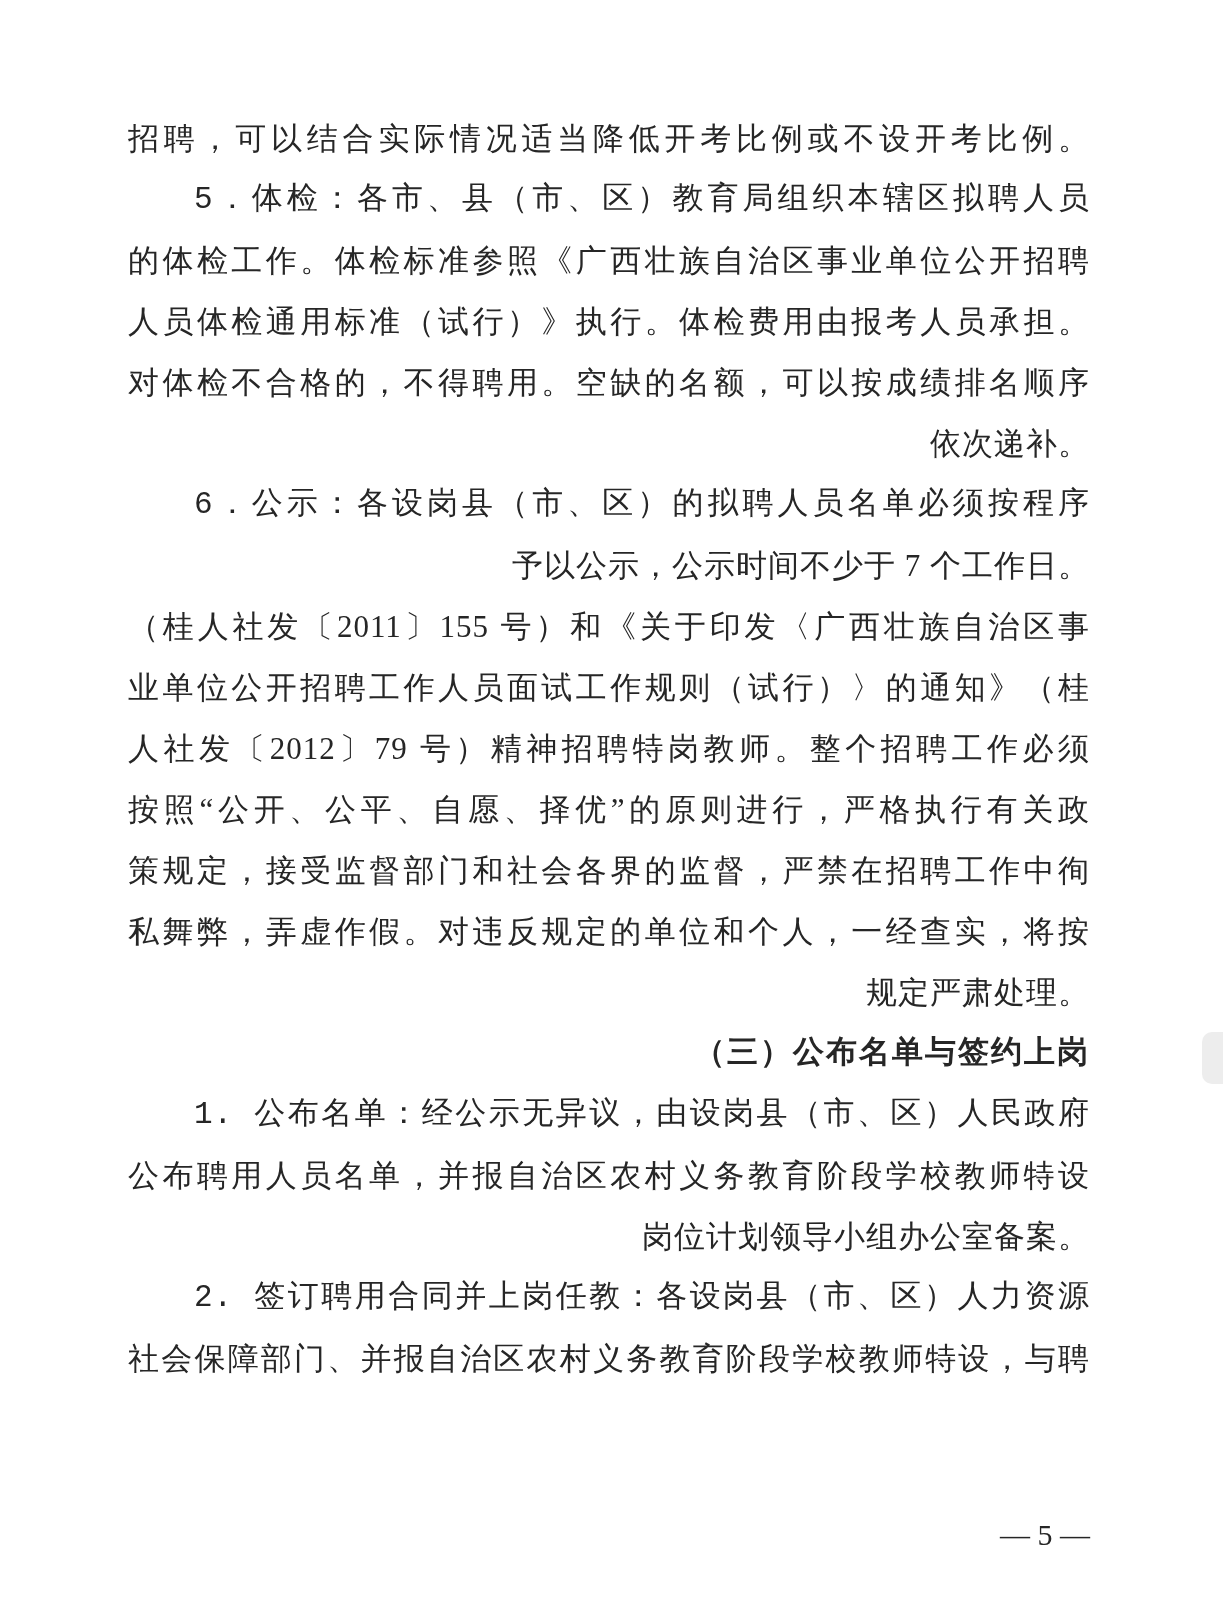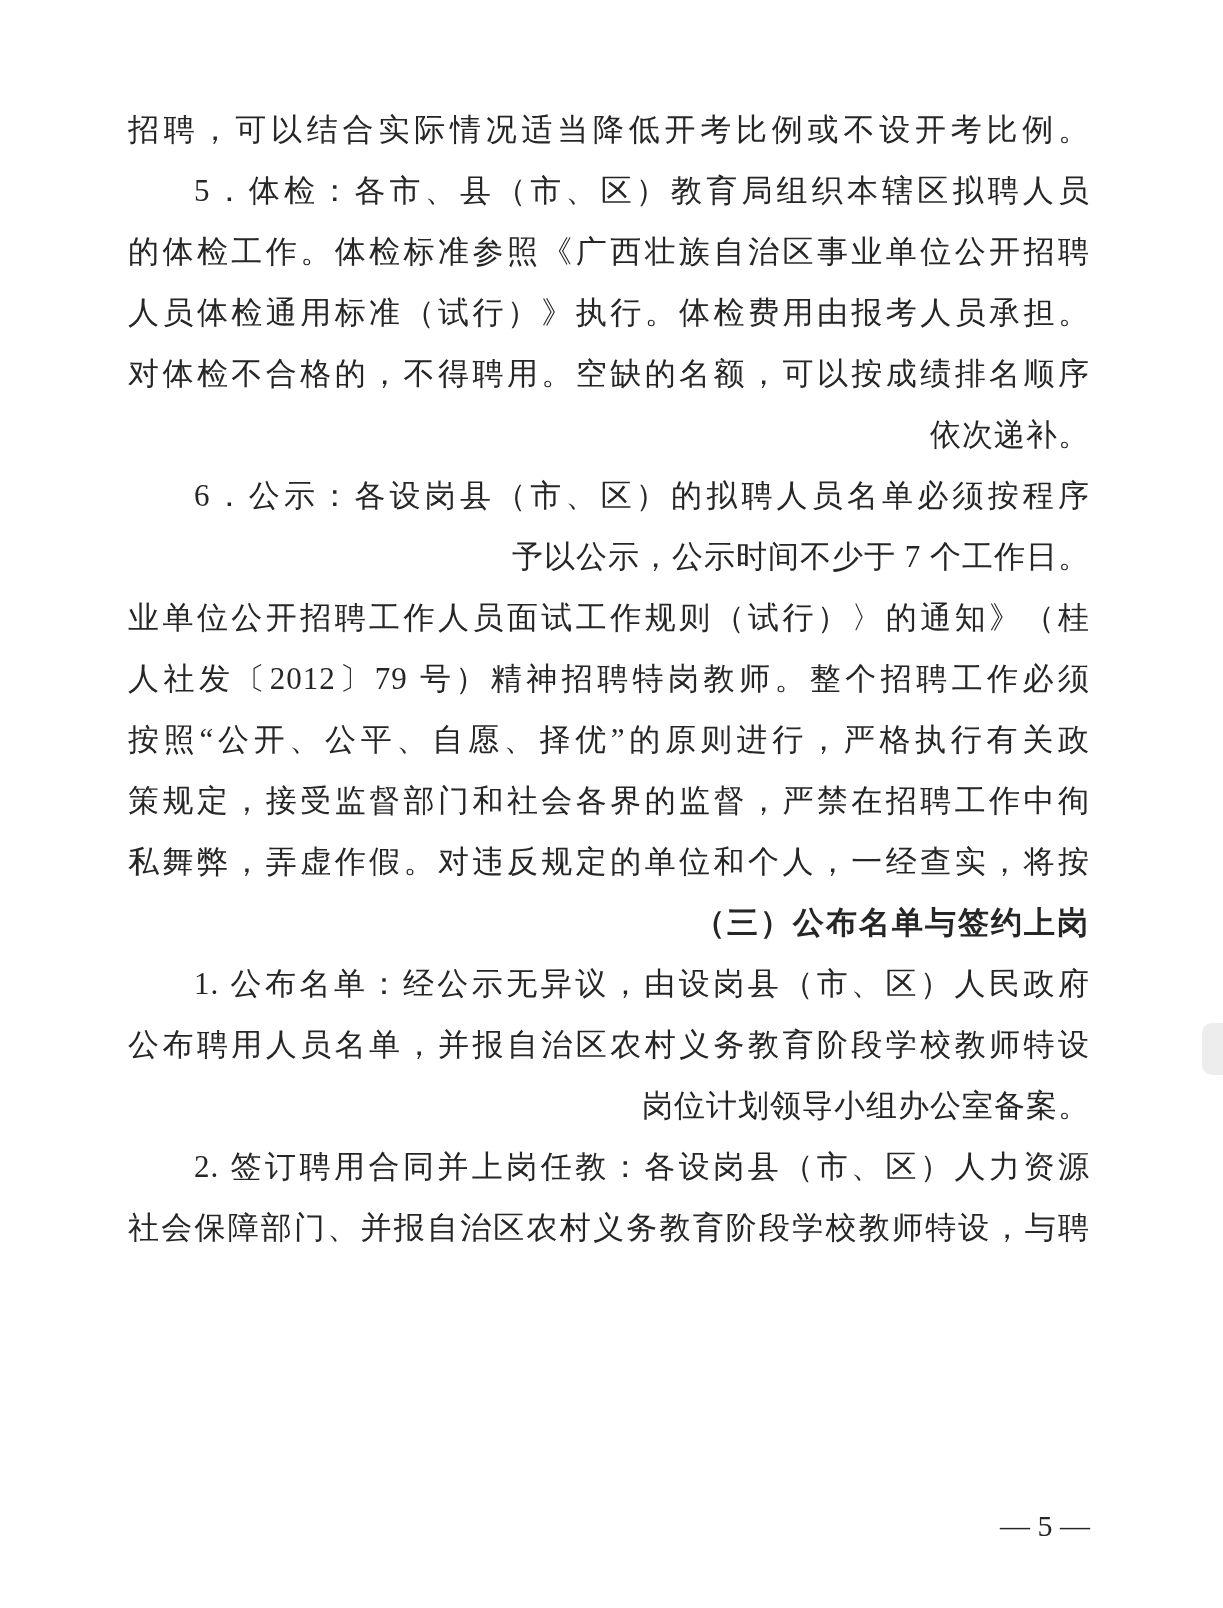--- a/index.html
+++ b/index.html
@@ -9,21 +9,21 @@
   }
   body {
     width: 1223px;
     height: 1608px;
     position: relative;
     overflow: hidden;
   }
   .doc-page {
     position: absolute;
     left: 0;
-    top: 7px;
+    top: 16px;
     width: 1223px;
     height: 1128px;
     background: #ffffff;
   }
   .doc-body {
     position: absolute;
     left: 128px;
     top: 92px;
     width: 962px;
     font-family: "Liberation Serif", "DejaVu Serif", serif;
@@ -38,20 +38,21 @@
     white-space: nowrap;
     text-align: right;
   }
   .line.justify {
     white-space: normal;
     text-align: justify;
     text-align-last: justify;
   }
   .line.indent {
     text-indent: 66px;
+    font-family: Liberation Mono, monospace;
   }
   .line.heading {
     font-weight: 700;
     letter-spacing: 2px;
   }
   .page-number {
     position: absolute;
     left: 128px;
     top: 1500px;
     width: 962px;
@@ -77,25 +78,27 @@
 <div class="doc-page">
   <div class="doc-body">
     <div class="line justify">招聘，可以结合实际情况适当降低开考比例或不设开考比例。</div>
     <div class="line justify indent">5．体检：各市、县（市、区）教育局组织本辖区拟聘人员</div>
     <div class="line justify">的体检工作。体检标准参照《广西壮族自治区事业单位公开招聘</div>
     <div class="line justify">人员体检通用标准（试行）》执行。体检费用由报考人员承担。</div>
     <div class="line justify">对体检不合格的，不得聘用。空缺的名额，可以按成绩排名顺序</div>
     <div class="line">依次递补。</div>
     <div class="line justify indent">6．公示：各设岗县（市、区）的拟聘人员名单必须按程序</div>
     <div class="line">予以公示，公示时间不少于 7 个工作日。</div>
+    <div class="line justify">（桂人社发〔2011〕155 号）和《关于印发〈广西壮族自治区事</div>
     <div class="line justify">业单位公开招聘工作人员面试工作规则（试行）〉的通知》（桂</div>
     <div class="line justify">人社发〔2012〕79 号）精神招聘特岗教师。整个招聘工作必须</div>
     <div class="line justify">按照“公开、公平、自愿、择优”的原则进行，严格执行有关政</div>
     <div class="line justify">策规定，接受监督部门和社会各界的监督，严禁在招聘工作中徇</div>
     <div class="line justify">私舞弊，弄虚作假。对违反规定的单位和个人，一经查实，将按</div>
+    <div class="line">规定严肃处理。</div>
     <div class="line indent heading">（三）公布名单与签约上岗</div>
     <div class="line justify indent">1. 公布名单：经公示无异议，由设岗县（市、区）人民政府</div>
     <div class="line justify">公布聘用人员名单，并报自治区农村义务教育阶段学校教师特设</div>
     <div class="line">岗位计划领导小组办公室备案。</div>
     <div class="line justify indent">2. 签订聘用合同并上岗任教：各设岗县（市、区）人力资源</div>
     <div class="line justify">社会保障部门、并报自治区农村义务教育阶段学校教师特设，与聘</div>
   </div>
 
   <div class="page-number">— 5 —</div>
 

